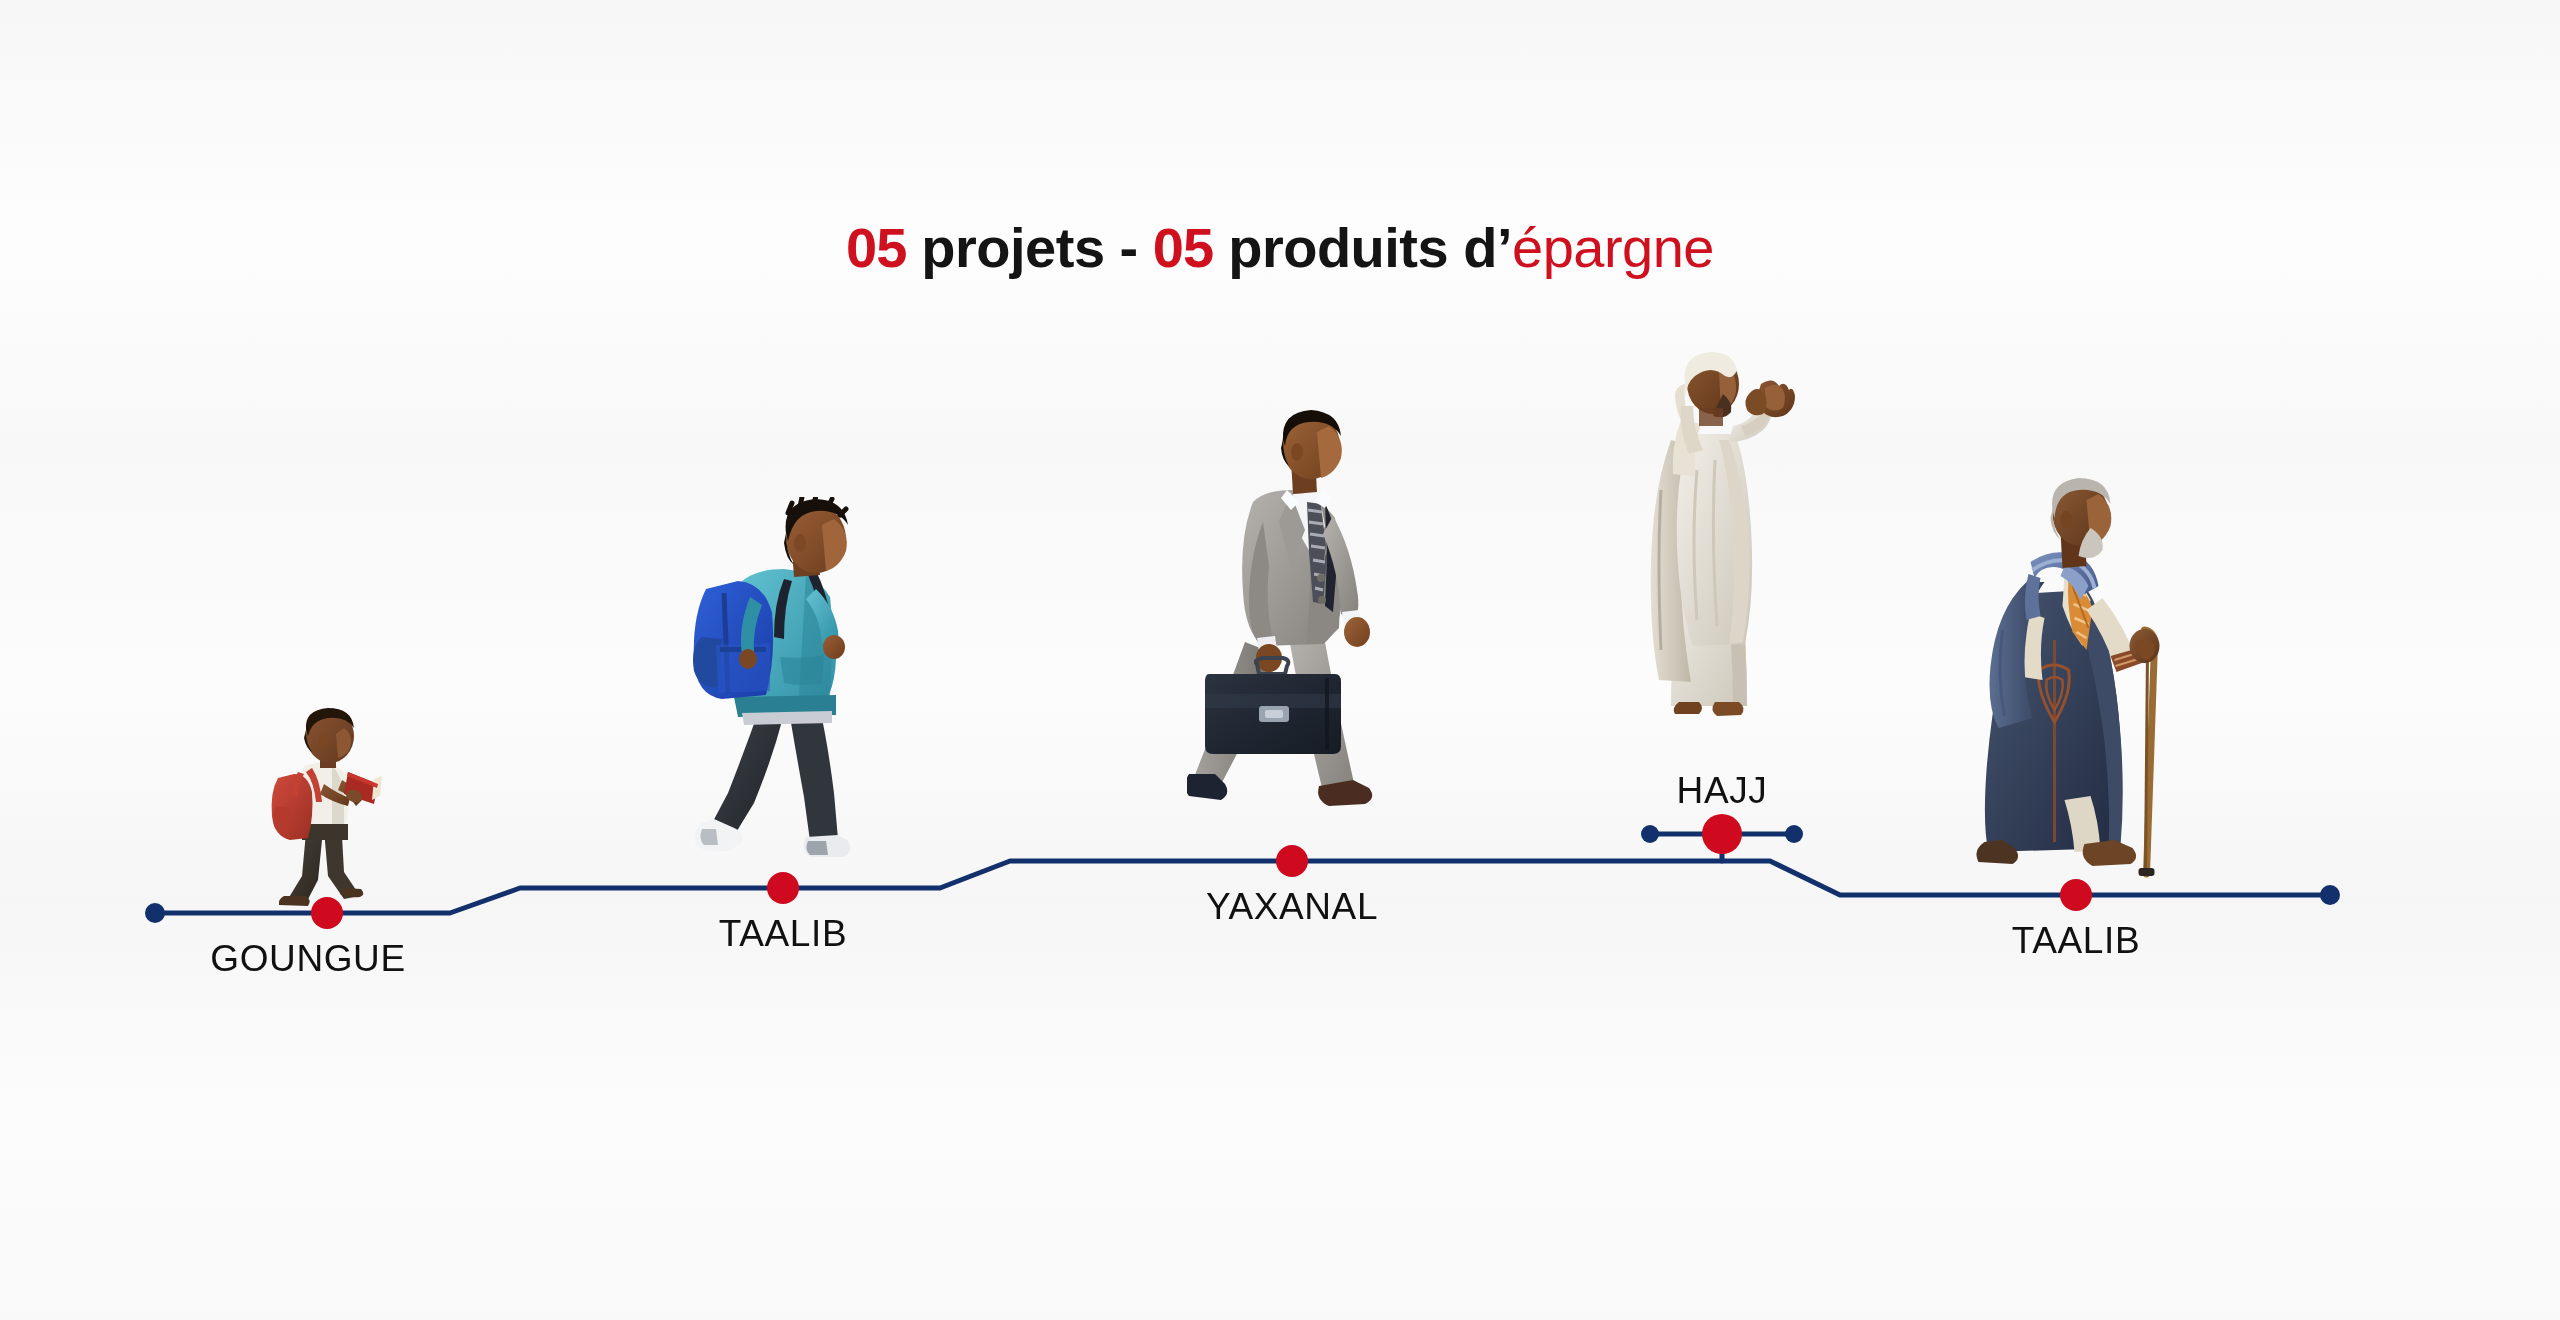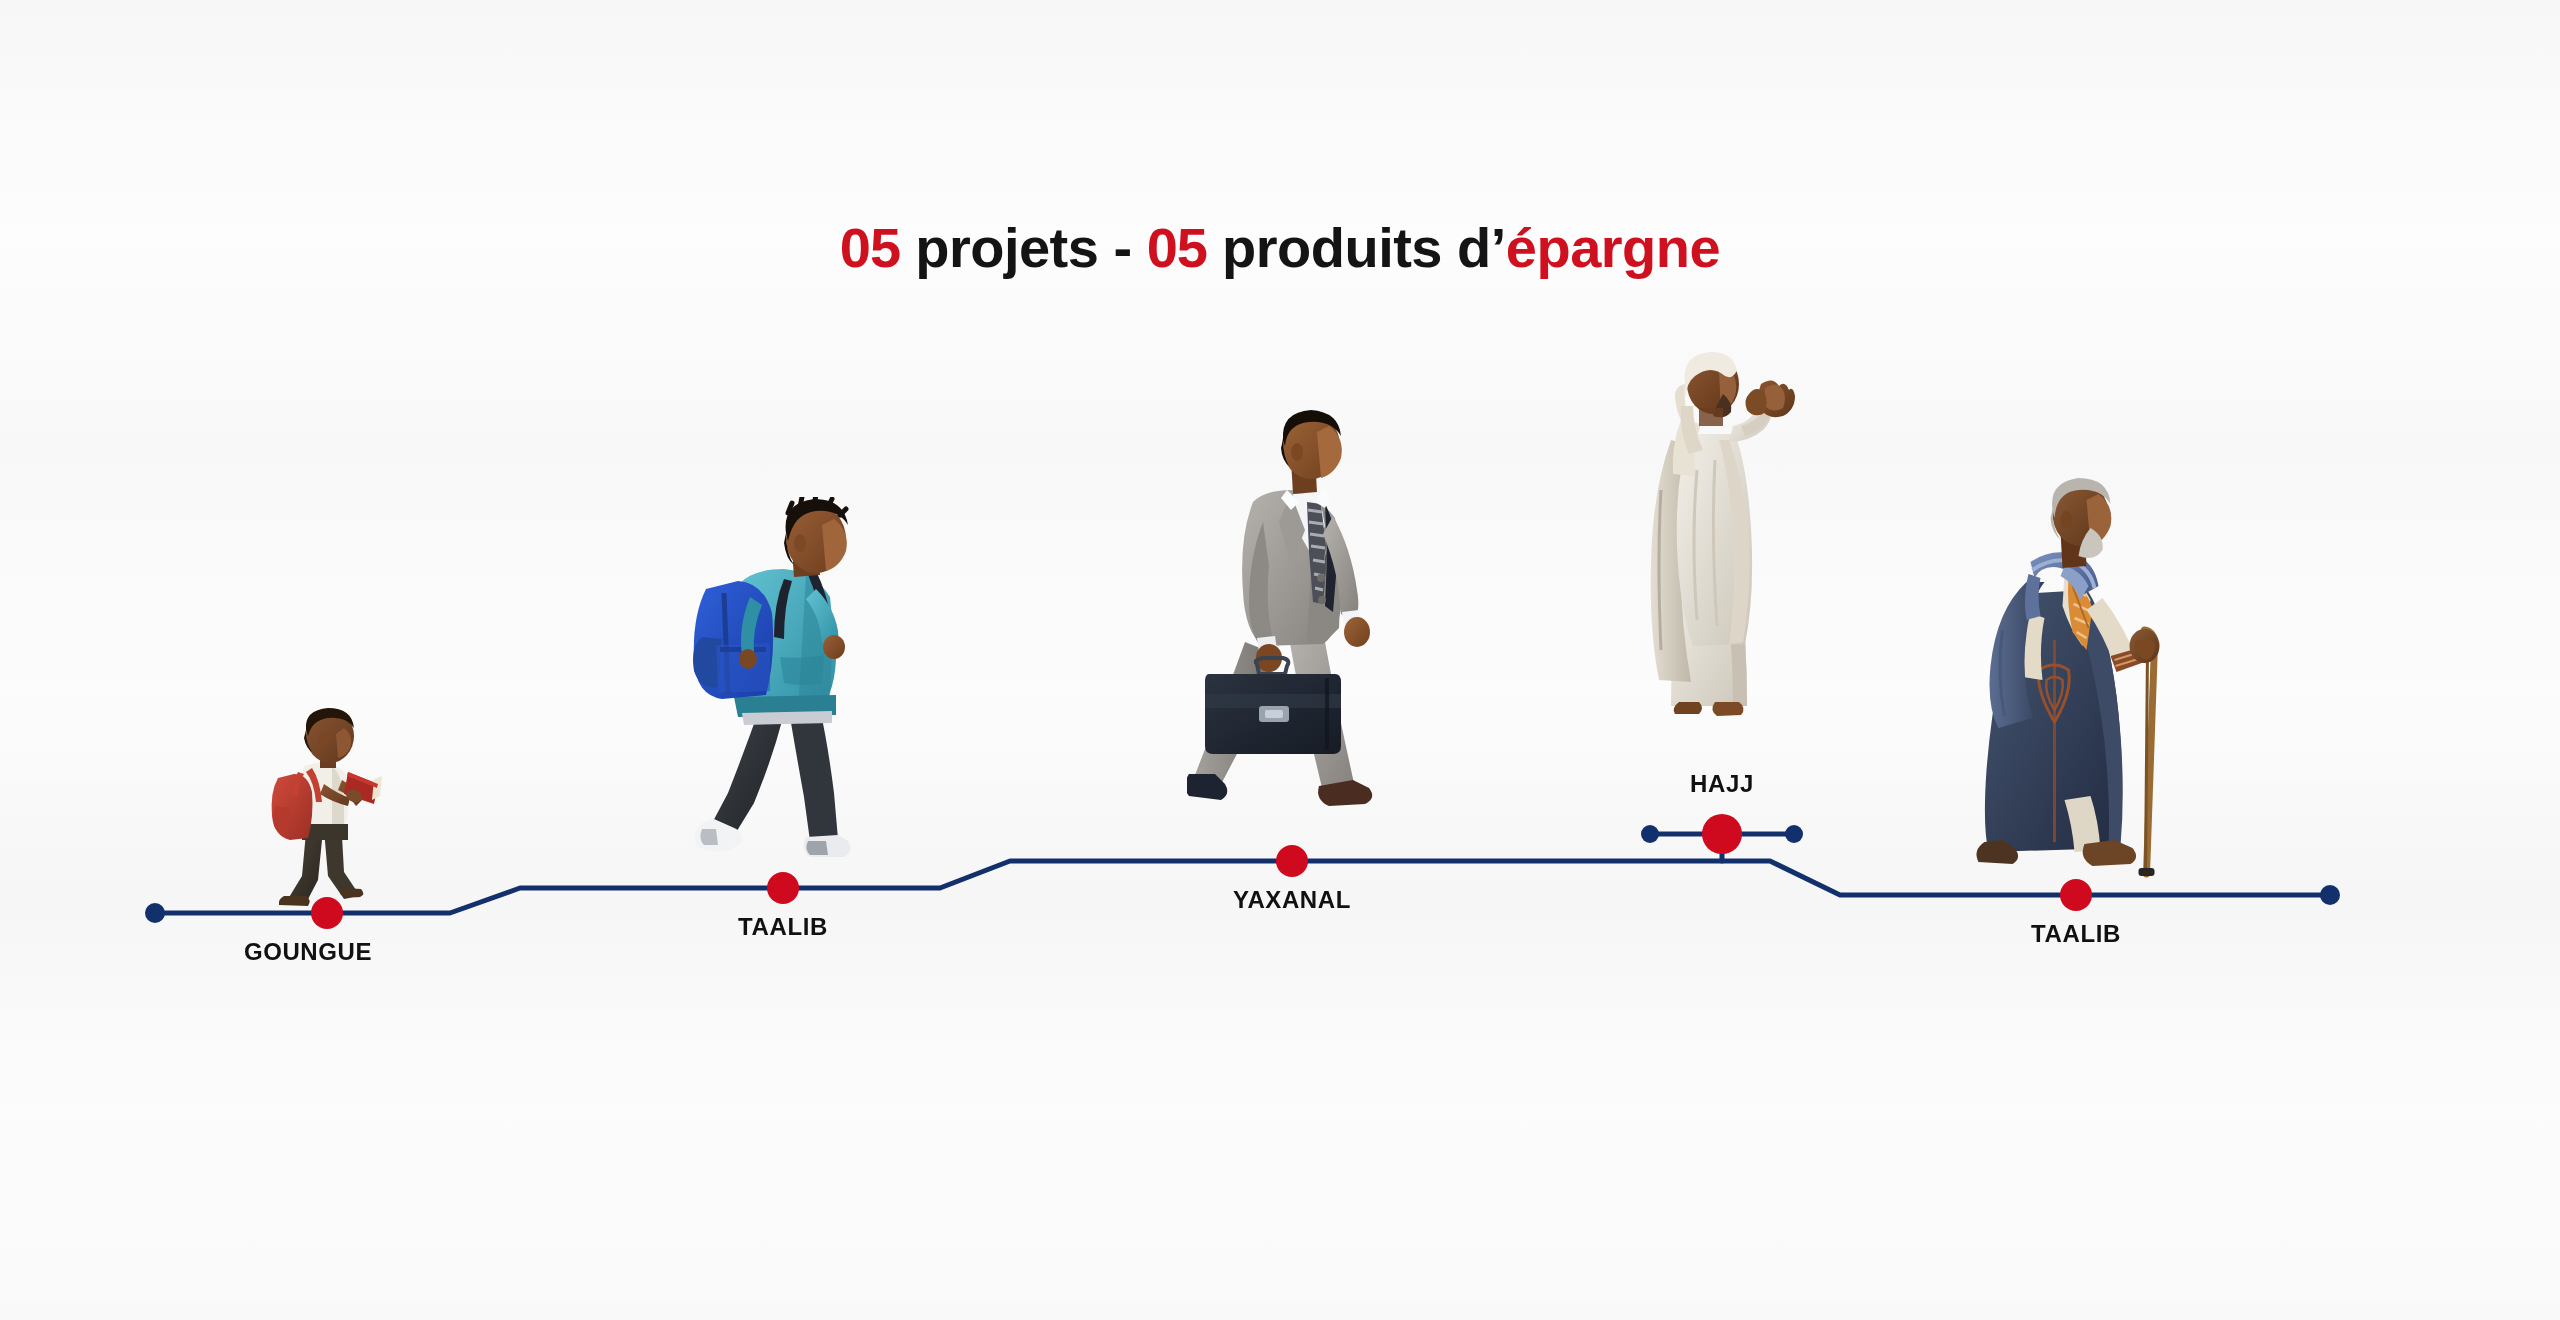--- a/index.html
+++ b/index.html
@@ -41,43 +41,43 @@
     letter-spacing: -0.5px;
   }
   .title-line {
     font-size: 56px;
     font-weight: 800;
     color: #141414;
     white-space: nowrap;
   }
   .t-red {
     color: #cf101f;
-    font-weight: 700;
+    font-weight: 400;
   }
   .t-num {
     font-weight: 800;
     color: #cf101f;
     letter-spacing: -1px;
   }
 
   
   #timeline-svg {
     position: absolute;
     left: 0;
     top: 0;
     width: 2560px;
     height: 1320px;
     pointer-events: none;
   }
 
   
   .stage-label {
     position: absolute;
-    font-size: 24px;
-    font-weight: 700;
+    font-size: 37px;
+    font-weight: 400;
     color: #111111;
     letter-spacing: 0.6px;
     white-space: nowrap;
     transform: translateX(-50%);
   }
 
   
   .figure {
     position: absolute;
     transform: translateX(-50%);

